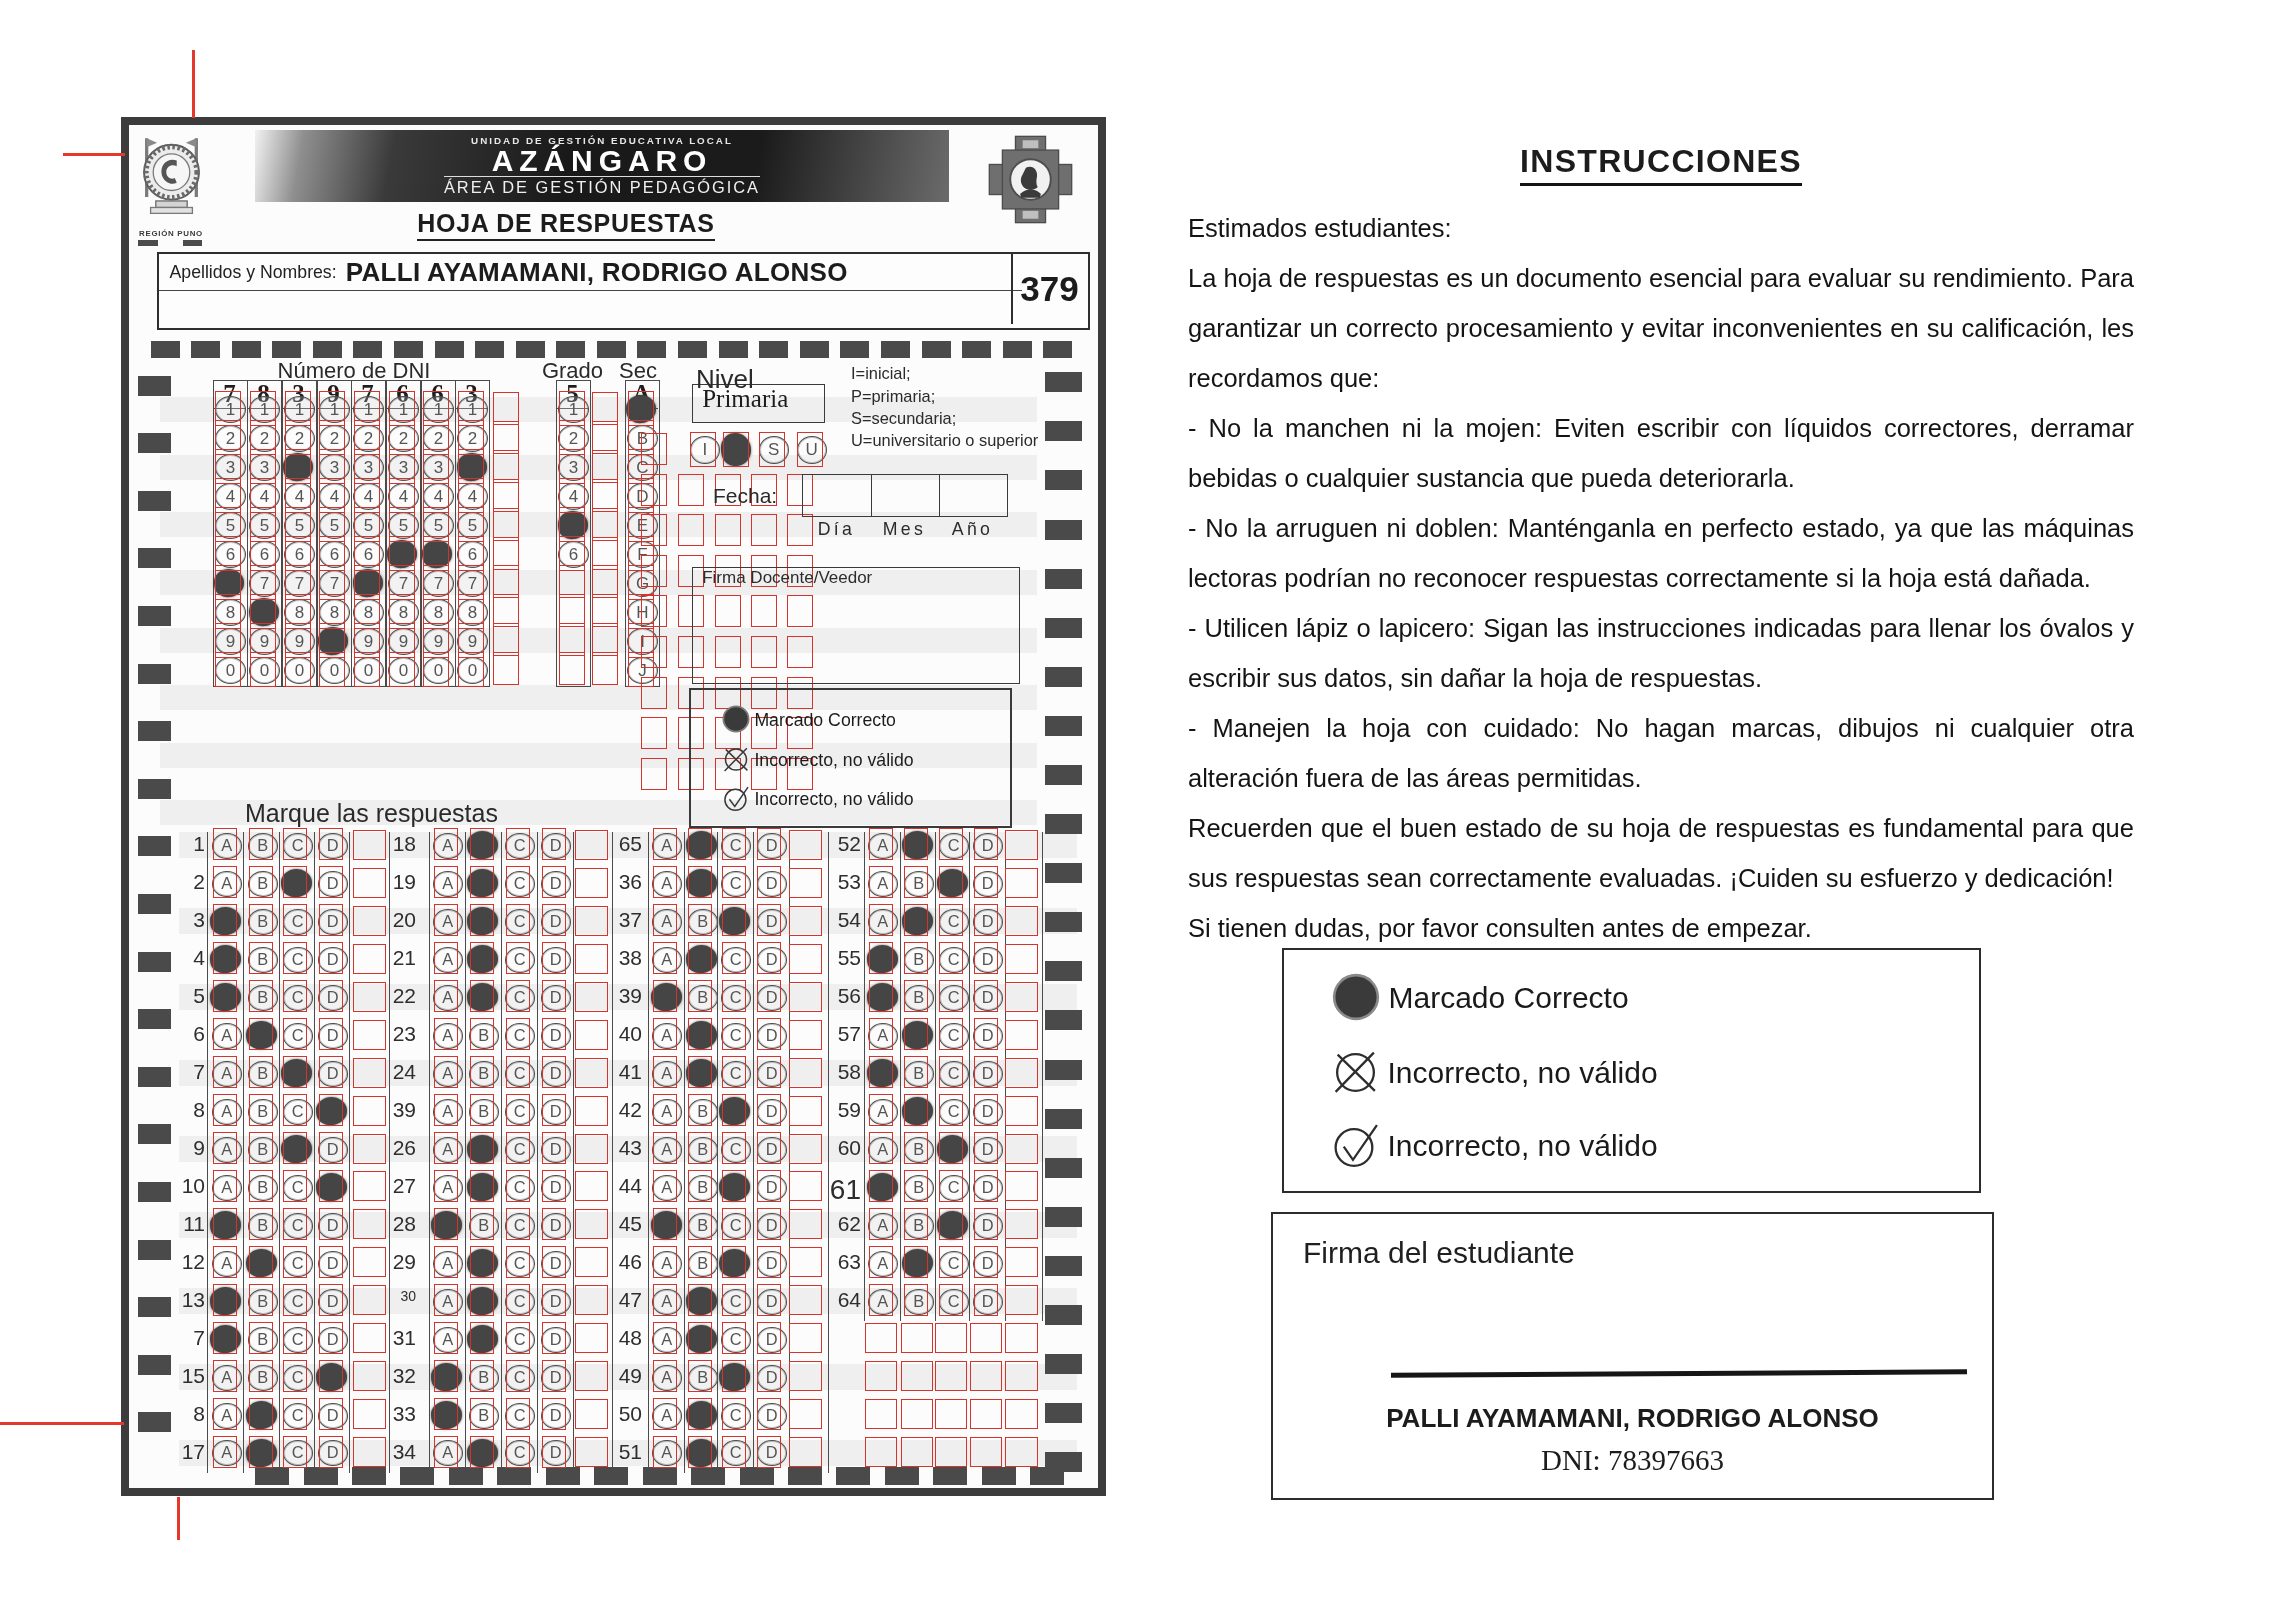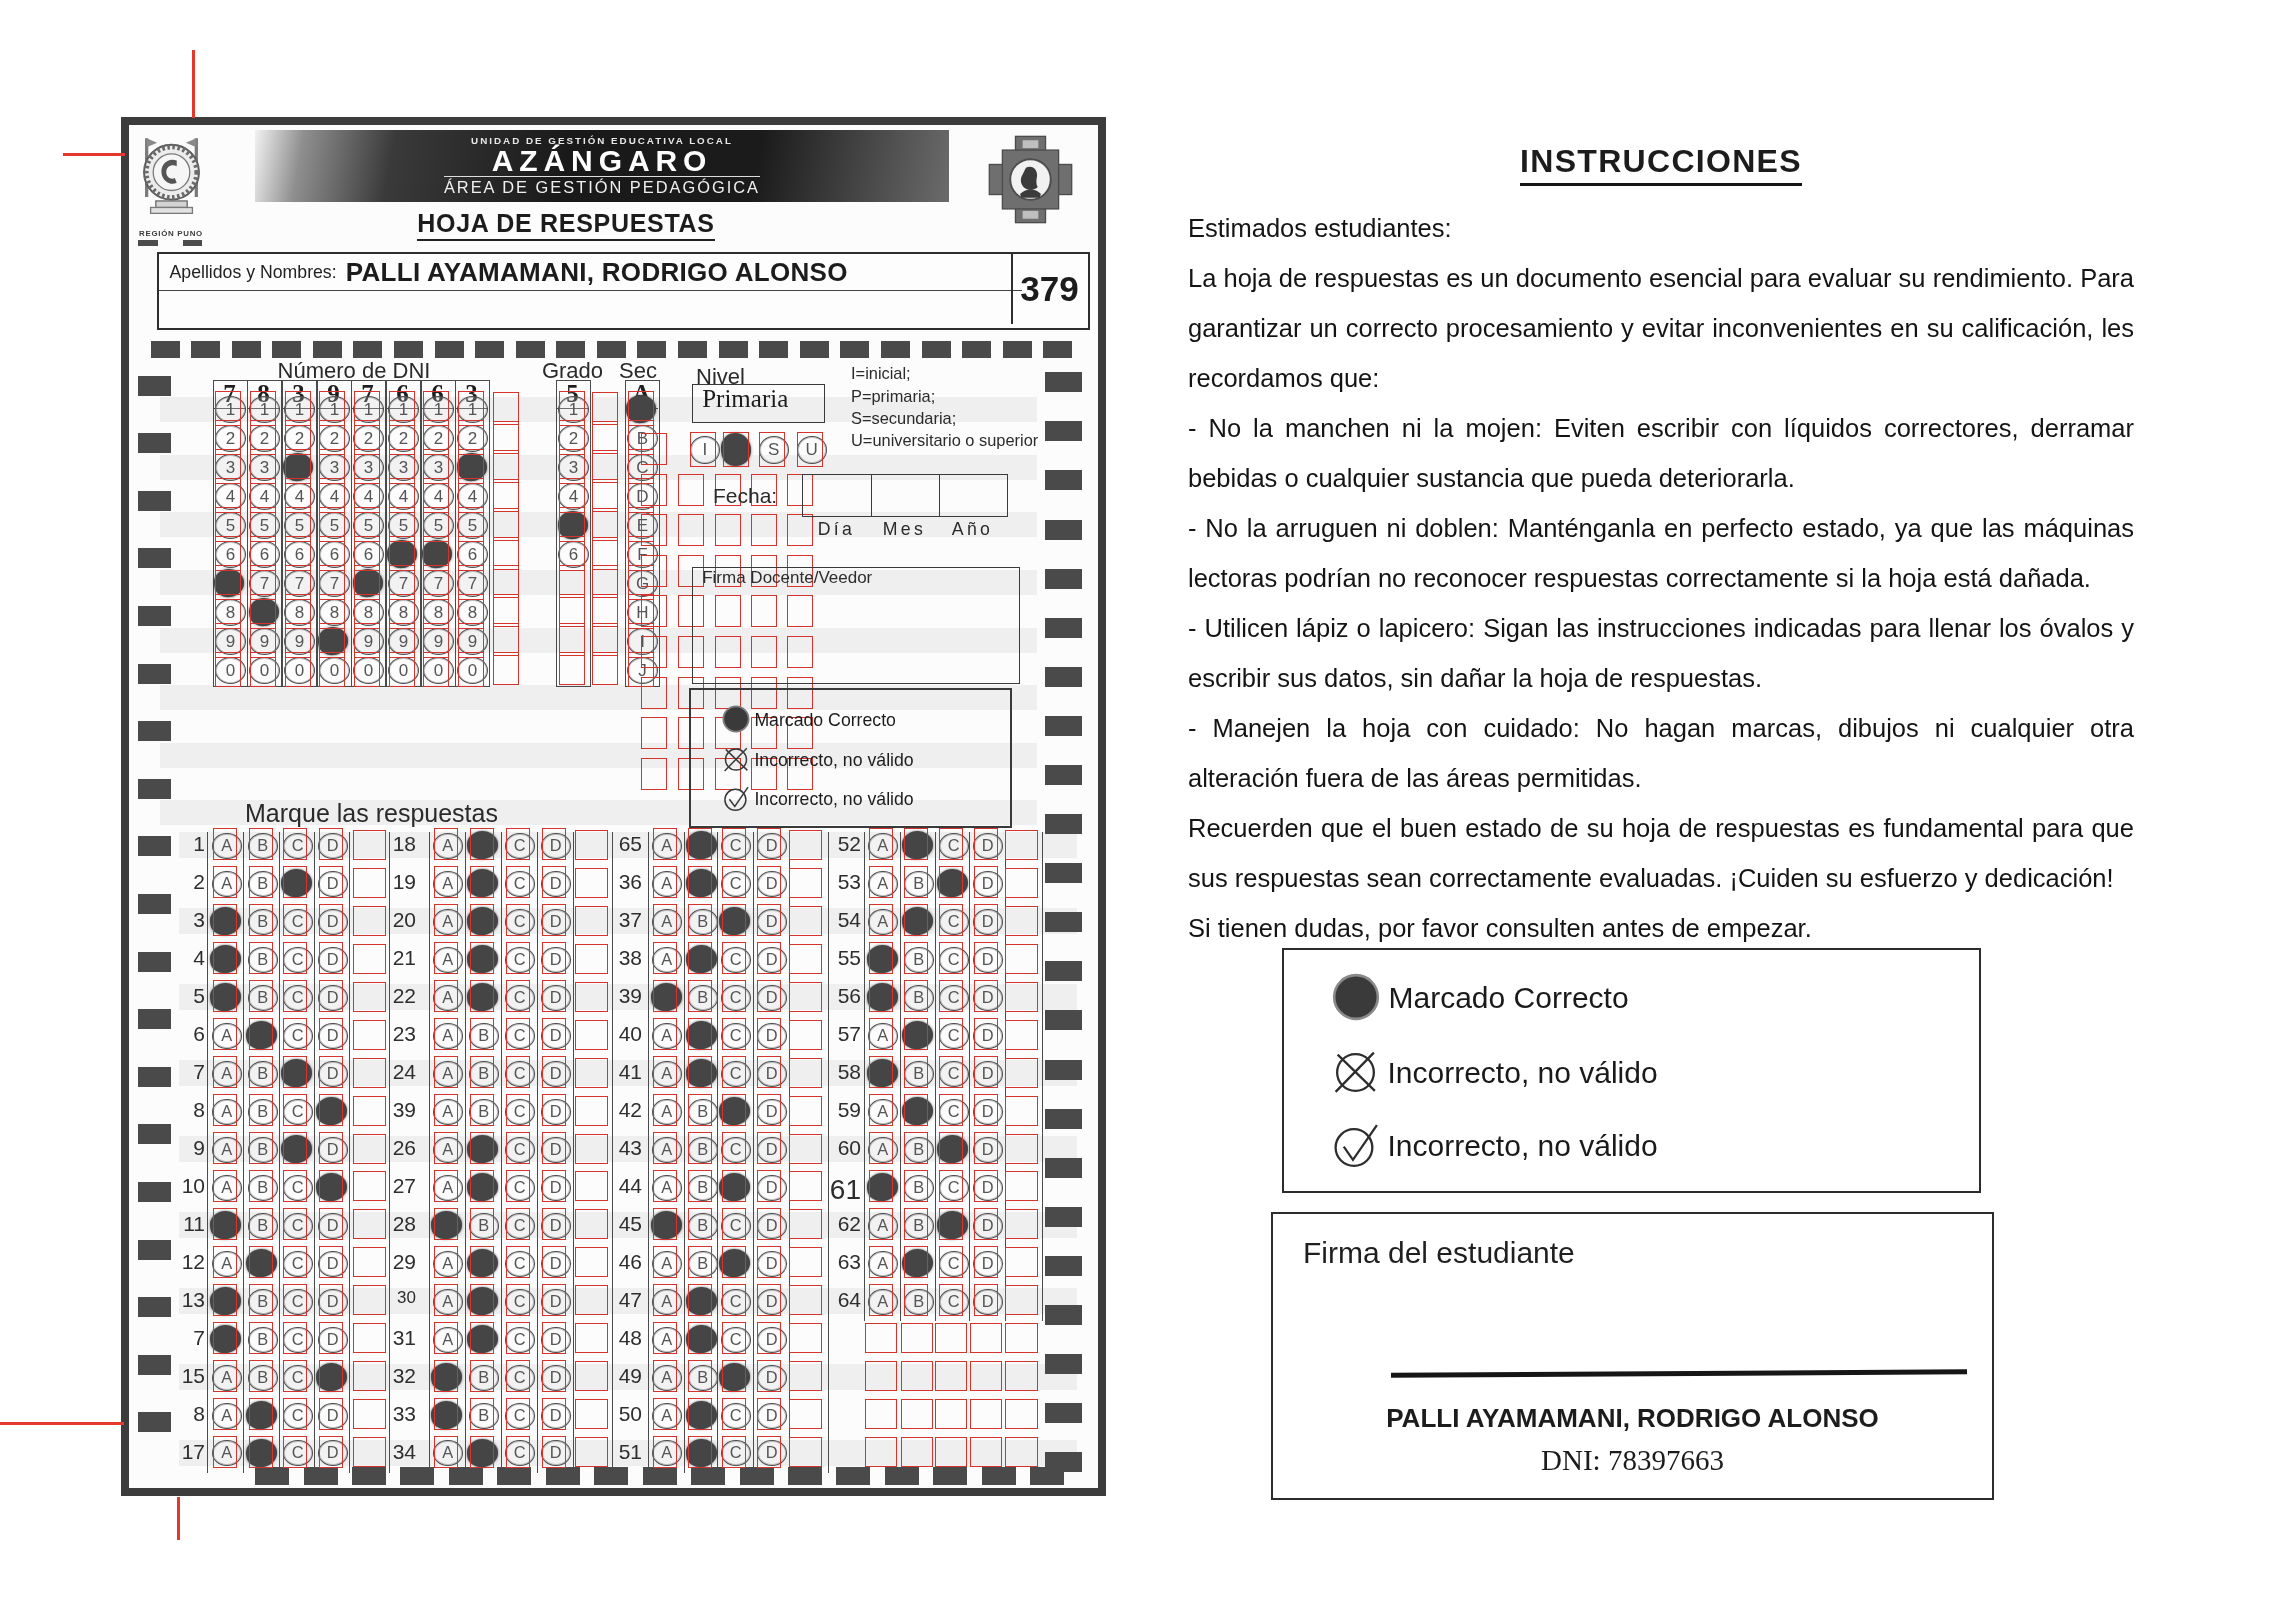--- a/index.html
+++ b/index.html
@@ -96,21 +96,21 @@
     <div class="nb-row1">
       <span class="lbl">Apellidos y Nombres:</span>
       <span class="big">PALLI AYAMAMANI, RODRIGO ALONSO</span>
     </div>
     <div class="nb-379">379</div>
   </div>
 
   <div class="scan-lbl nw" style="left:151px;top:241px;width:164px;text-align:center;font-size:22px;">Número de DNI</div>
   <div class="scan-lbl nw" style="left:409px;top:241px;width:85px;text-align:center;font-size:22px;">Grado</div>
   <div class="scan-lbl nw" style="left:481px;top:241px;width:72px;text-align:center;font-size:22px;">Sec</div>
-  <div class="scan-lbl nw" style="left:575px;top:247px;font-size:22px;">Nivel</div>
+  <div class="scan-lbl nw" style="left:575px;top:247px;font-size:26px;">Nivel</div>
 
   <div class="box-outline" style="left:571px;top:267px;width:131px;height:37px;border-width:1.3px;">
     <span class="serif" style="font-size:25px;margin-left:9.2px;">Primaria</span>
   </div>
 
   <div class="legend-line" style="left:730px;top:247px;">I=inicial;</div>
   <div class="legend-line" style="left:730px;top:270px;">P=primaria;</div>
   <div class="legend-line" style="left:730px;top:292px;">S=secundaria;</div>
   <div class="legend-line" style="left:730px;top:314px;">U=universitario o superior</div>
 
@@ -838,21 +838,21 @@
       <div style="position: absolute; left: 261px; top: 1133px; width: 34px; text-align: right; font-size: 21px; color: rgb(46, 46, 46); z-index: 2;">29</div>
       <div style="position: absolute; left: 312px; top: 1134px; width: 27.5px; height: 23.6px; border: 1.6px solid rgb(78, 78, 78); border-radius: 50%; z-index: 2; display: flex; align-items: center; justify-content: center; font-size: 16.4px; color: rgb(85, 85, 85); box-shadow: rgba(90, 90, 90, 0.35) 0px 0px 0px 1px inset; background: rgba(255, 255, 255, 0.2);">A</div>
       <div style="position: absolute; left: 313px; top: 1129px; width: 22px; height: 30px; border: 1.6px solid rgb(213, 52, 44); z-index: 4; background: transparent;"></div>
       <div style="position: absolute; left: 346px; top: 1132px; width: 31px; height: 27.5px; background: rgb(69, 69, 69); border-radius: 48% 52% 50% 46%; transform: rotate(-7deg); z-index: 3; box-shadow: rgba(70, 70, 70, 0.8) 0px 0px 2.6px;"></div>
       <div style="position: absolute; left: 349px; top: 1129px; width: 22px; height: 30px; border: 1.6px solid rgb(213, 52, 44); z-index: 4; background: transparent;"></div>
       <div style="position: absolute; left: 384px; top: 1134px; width: 27.5px; height: 23.6px; border: 1.6px solid rgb(78, 78, 78); border-radius: 50%; z-index: 2; display: flex; align-items: center; justify-content: center; font-size: 16.4px; color: rgb(85, 85, 85); box-shadow: rgba(90, 90, 90, 0.35) 0px 0px 0px 1px inset; background: rgba(255, 255, 255, 0.2);">C</div>
       <div style="position: absolute; left: 385px; top: 1129px; width: 22px; height: 30px; border: 1.6px solid rgb(213, 52, 44); z-index: 4; background: transparent;"></div>
       <div style="position: absolute; left: 420px; top: 1134px; width: 27.5px; height: 23.6px; border: 1.6px solid rgb(78, 78, 78); border-radius: 50%; z-index: 2; display: flex; align-items: center; justify-content: center; font-size: 16.4px; color: rgb(85, 85, 85); box-shadow: rgba(90, 90, 90, 0.35) 0px 0px 0px 1px inset; background: rgba(255, 255, 255, 0.2);">D</div>
       <div style="position: absolute; left: 421px; top: 1129px; width: 22px; height: 30px; border: 1.6px solid rgb(213, 52, 44); z-index: 4; background: transparent;"></div>
       <div style="position: absolute; left: 454px; top: 1130px; width: 31px; height: 27.5px; border: 1.6px solid rgb(213, 52, 44); z-index: 4; background: transparent;"></div>
-      <div style="position: absolute; left: 261px; top: 1171px; width: 34px; text-align: right; font-size: 17px; color: rgb(46, 46, 46); z-index: 2;">30</div>
+      <div style="position: absolute; left: 261px; top: 1171px; width: 34px; text-align: right; font-size: 14px; color: rgb(46, 46, 46); z-index: 2;">30</div>
       <div style="position: absolute; left: 312px; top: 1172px; width: 27.5px; height: 23.6px; border: 1.6px solid rgb(78, 78, 78); border-radius: 50%; z-index: 2; display: flex; align-items: center; justify-content: center; font-size: 16.4px; color: rgb(85, 85, 85); box-shadow: rgba(90, 90, 90, 0.35) 0px 0px 0px 1px inset; background: rgba(255, 255, 255, 0.2);">A</div>
       <div style="position: absolute; left: 313px; top: 1167px; width: 22px; height: 30px; border: 1.6px solid rgb(213, 52, 44); z-index: 4; background: transparent;"></div>
       <div style="position: absolute; left: 346px; top: 1170px; width: 31px; height: 27.5px; background: rgb(69, 69, 69); border-radius: 48% 52% 50% 46%; transform: rotate(-7deg); z-index: 3; box-shadow: rgba(70, 70, 70, 0.8) 0px 0px 2.6px;"></div>
       <div style="position: absolute; left: 349px; top: 1167px; width: 22px; height: 30px; border: 1.6px solid rgb(213, 52, 44); z-index: 4; background: transparent;"></div>
       <div style="position: absolute; left: 384px; top: 1172px; width: 27.5px; height: 23.6px; border: 1.6px solid rgb(78, 78, 78); border-radius: 50%; z-index: 2; display: flex; align-items: center; justify-content: center; font-size: 16.4px; color: rgb(85, 85, 85); box-shadow: rgba(90, 90, 90, 0.35) 0px 0px 0px 1px inset; background: rgba(255, 255, 255, 0.2);">C</div>
       <div style="position: absolute; left: 385px; top: 1167px; width: 22px; height: 30px; border: 1.6px solid rgb(213, 52, 44); z-index: 4; background: transparent;"></div>
       <div style="position: absolute; left: 420px; top: 1172px; width: 27.5px; height: 23.6px; border: 1.6px solid rgb(78, 78, 78); border-radius: 50%; z-index: 2; display: flex; align-items: center; justify-content: center; font-size: 16.4px; color: rgb(85, 85, 85); box-shadow: rgba(90, 90, 90, 0.35) 0px 0px 0px 1px inset; background: rgba(255, 255, 255, 0.2);">D</div>
       <div style="position: absolute; left: 421px; top: 1167px; width: 22px; height: 30px; border: 1.6px solid rgb(213, 52, 44); z-index: 4; background: transparent;"></div>
       <div style="position: absolute; left: 454px; top: 1168px; width: 31px; height: 27.5px; border: 1.6px solid rgb(213, 52, 44); z-index: 4; background: transparent;"></div>
       <div style="position: absolute; left: 261px; top: 1209px; width: 34px; text-align: right; font-size: 21px; color: rgb(46, 46, 46); z-index: 2;">31</div>

